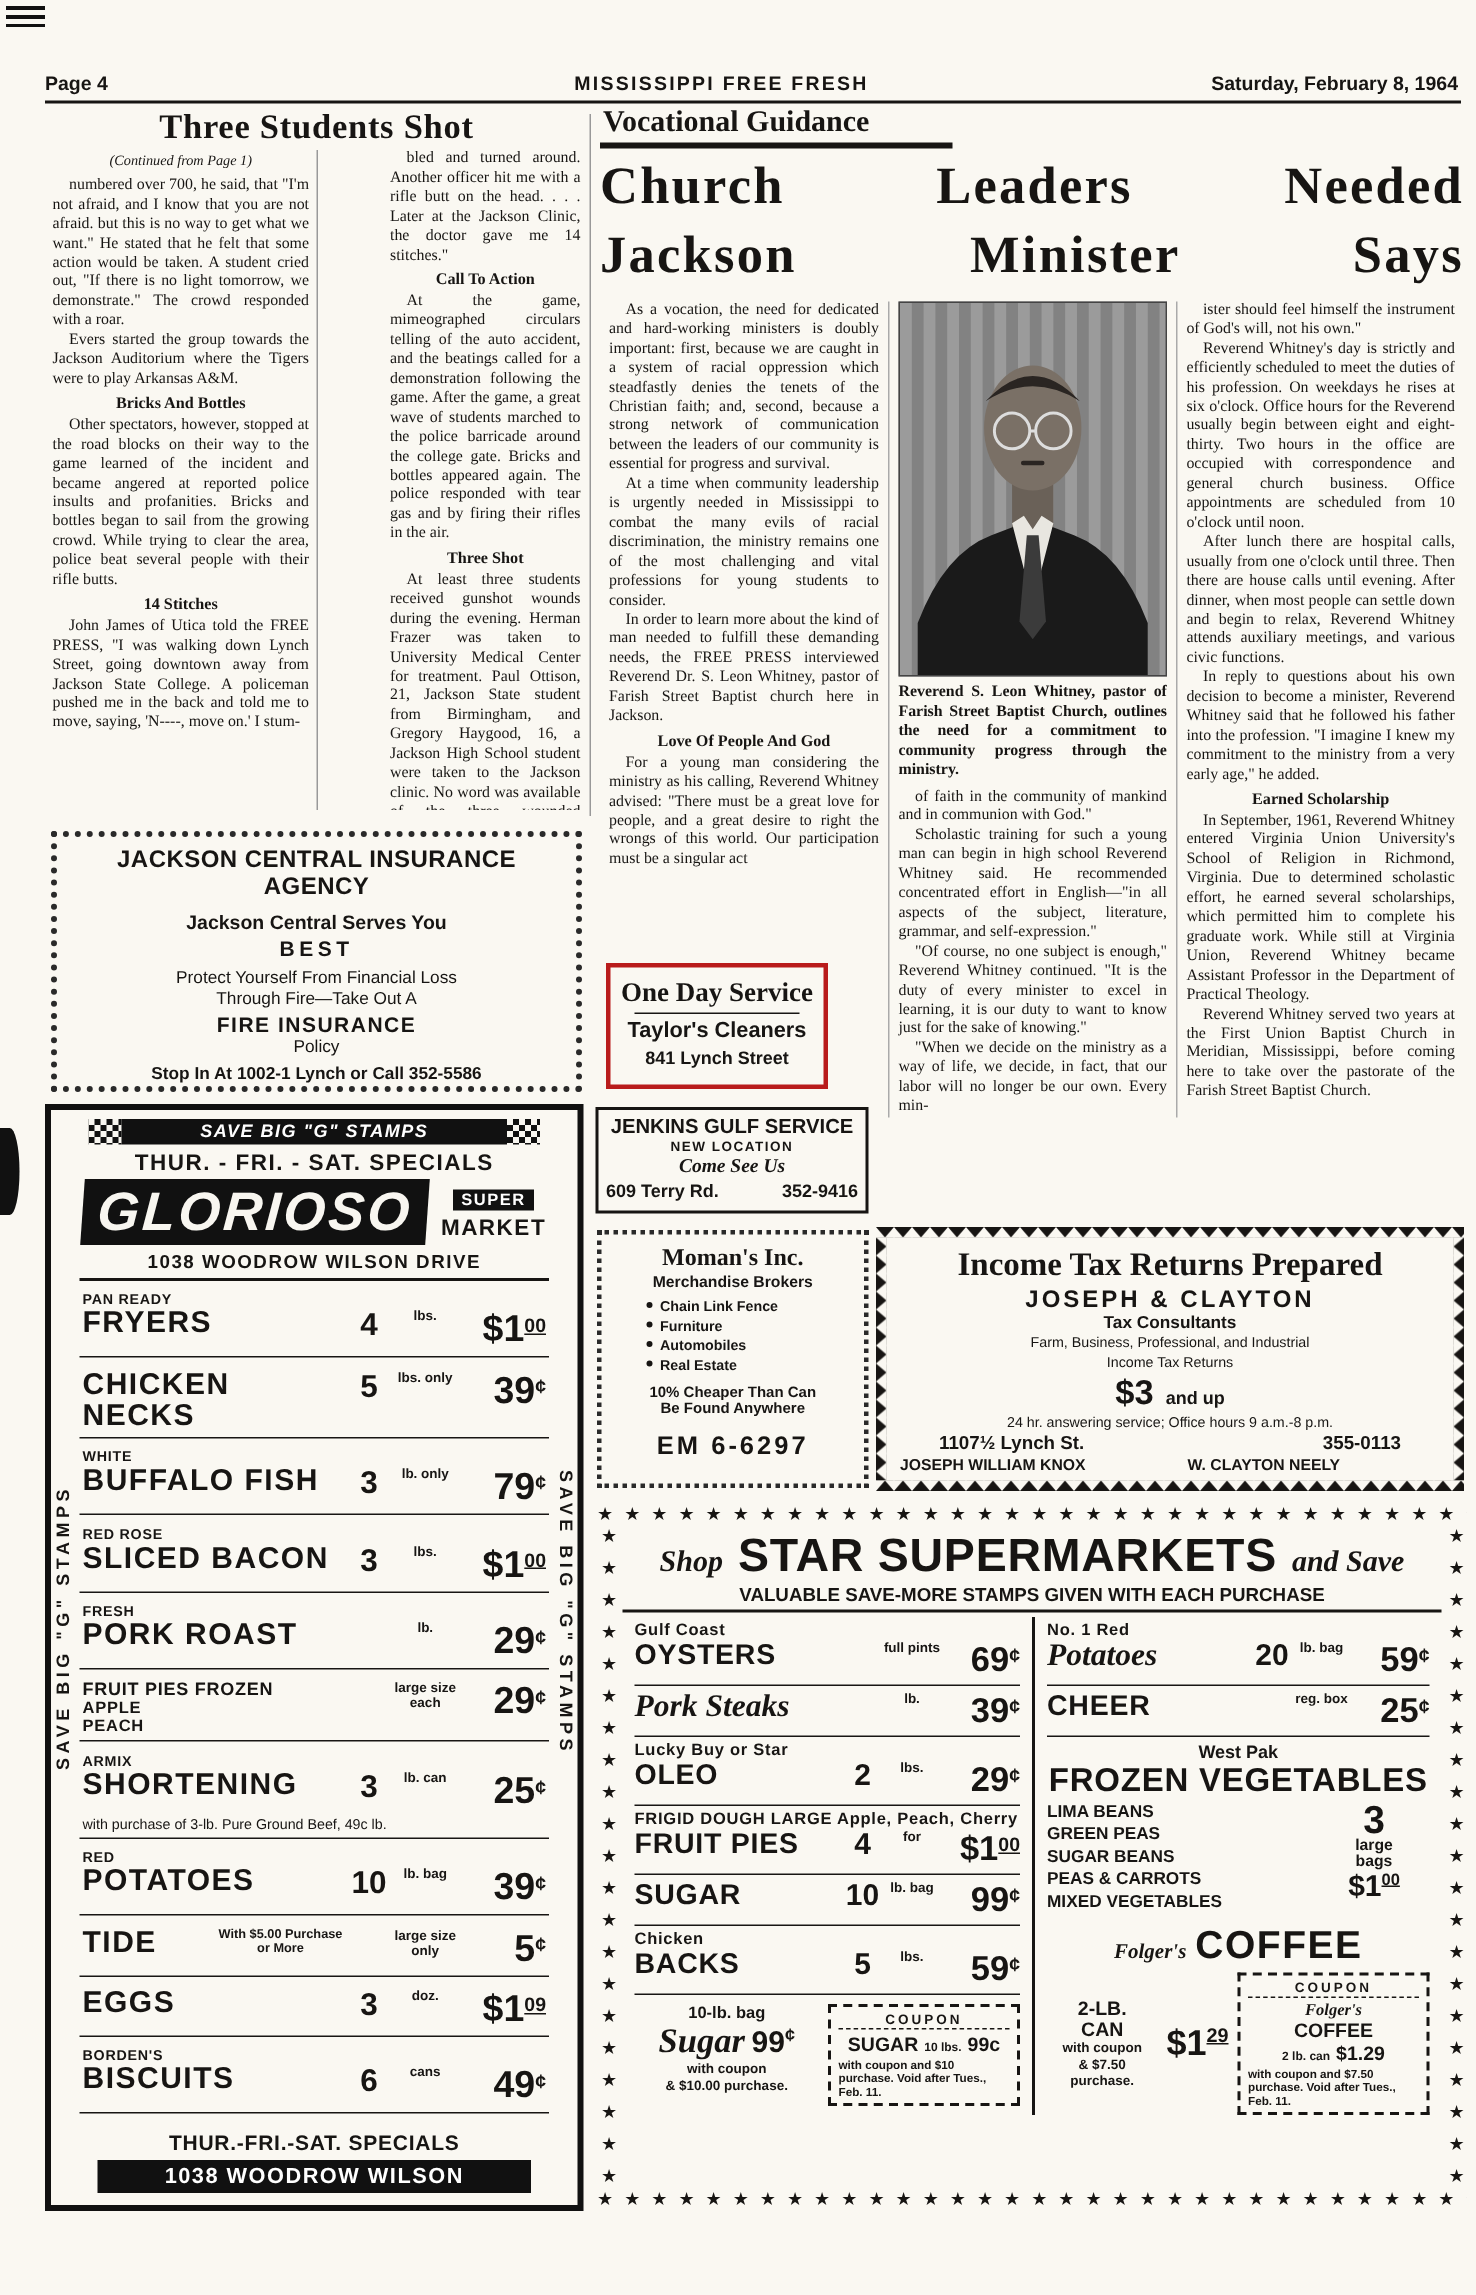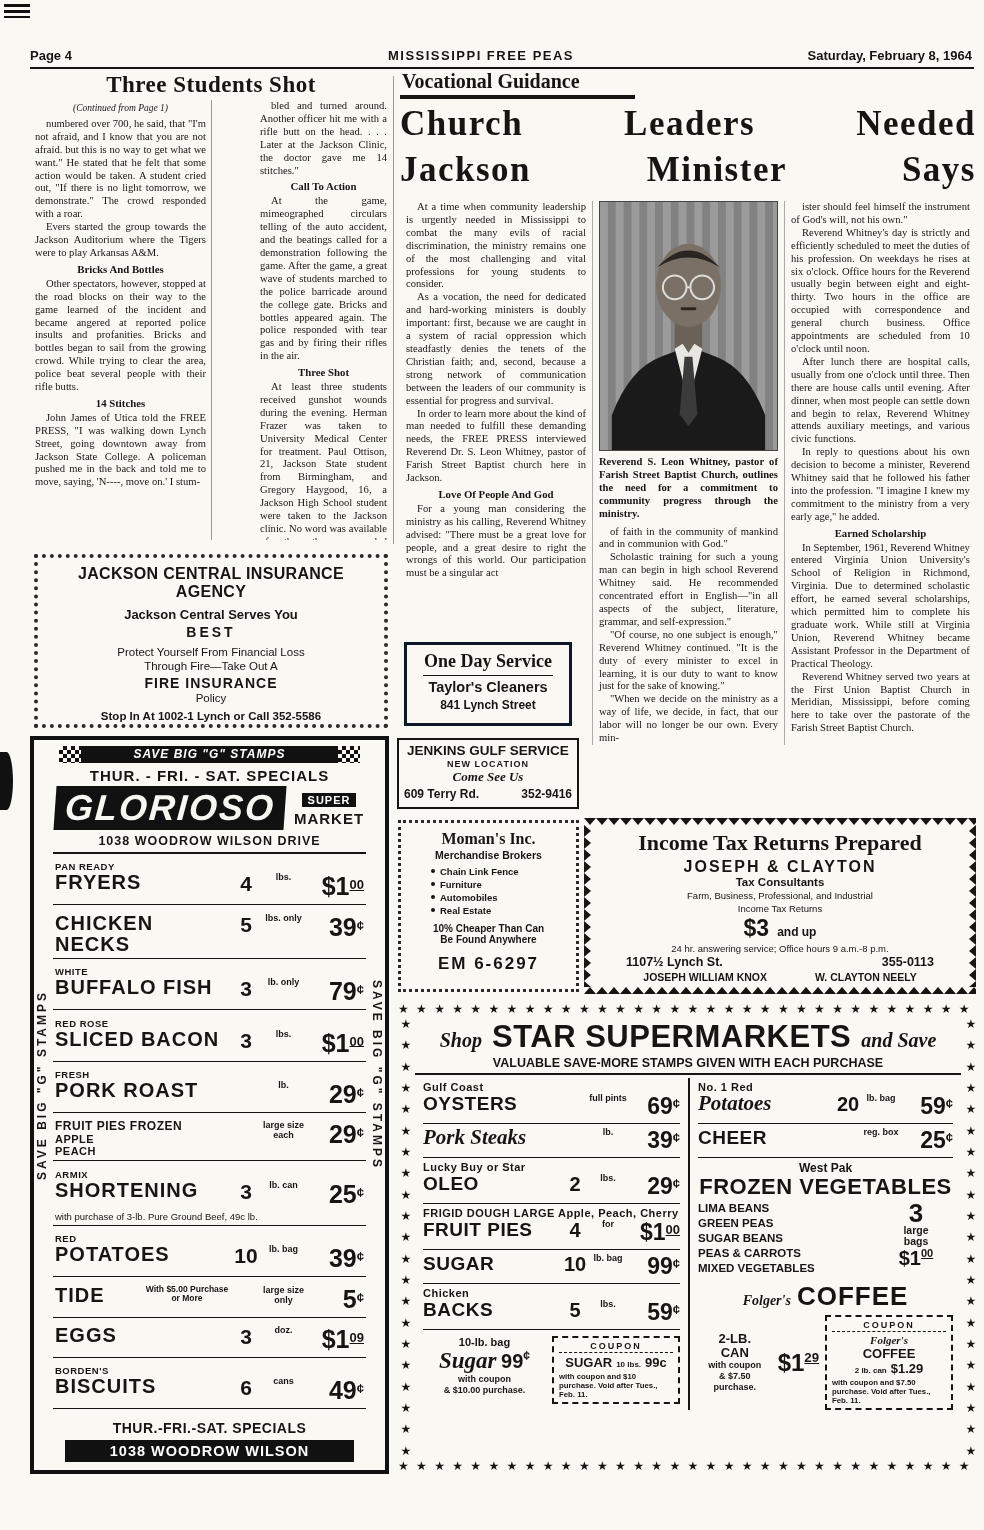--- a/index.html
+++ b/index.html
@@ -46,21 +46,21 @@
          text-align:center; font-family:"Liberation Sans", sans-serif; padding:7px 8px; }
   .ins .l1 { font-size:16px; font-weight:800; letter-spacing:0.3px; }
   .ins .l2 { font-size:13px; font-weight:bold; margin-top:6px; }
   .ins .l3 { font-size:14px; font-weight:800; letter-spacing:3px; margin-top:2px; }
   .ins .l4 { font-size:11.5px; margin-top:6px; }
   .ins .l5 { font-size:11.5px; margin-top:2px; }
   .ins .l6 { font-size:14px; font-weight:800; letter-spacing:1px; margin-top:3px; }
   .ins .l7 { font-size:11.5px; margin-top:1px; }
   .ins .l8 { font-size:11.5px; font-weight:bold; margin-top:6px; }
 
-  .tay { left:404px; top:642px; width:168px; height:84px; border:3px solid #0f172a;
+  .tay { left:404px; top:642px; width:148px; height:84px; border:3px solid #b91c1c;
          text-align:center; padding:6px 4px; }
   .tay .t1 { font-size:18px; font-weight:bold; }
   .tay-rule { height:1px; background:#171513; margin:3px 12px; }
   .tay .t2 { font-family:"Liberation Sans", sans-serif; font-size:14.5px; font-weight:800; margin-top:2px; }
   .tay .t3 { font-family:"Liberation Sans", sans-serif; font-size:12px; font-weight:bold; margin-top:3px; }
 
   .jen { left:397px; top:738px; width:182px; height:71px; border:2px solid #171513;
          text-align:center; padding:3px 5px; font-family:"Liberation Sans", sans-serif; }
   .jen .j1 { font-size:13.5px; font-weight:800; }
   .jen .j2 { font-size:9px; font-weight:bold; letter-spacing:1px; margin-top:1px; }
@@ -87,21 +87,21 @@
   .zz-right { right:0; top:7px; width:7px; height:calc(100% - 14px); }
   .tax .x1 { font-family:"Liberation Serif", serif; font-size:22px; font-weight:bold; }
   .tax .x2 { font-size:16px; font-weight:800; letter-spacing:2px; margin-top:2px; }
   .tax .x3 { font-size:11.5px; font-weight:bold; }
   .tax .x4 { font-size:9.5px; margin-top:2px; }
   .tax-price { display:flex; justify-content:center; align-items:baseline; gap:8px; margin-top:1px; }
   .t3 { font-size:23px; font-weight:900; }
   .tup { font-size:12px; font-weight:800; }
   .tax .x5 { font-size:9.5px; margin-top:1px; }
   .trow { display:flex; justify-content:space-between; font-weight:bold; font-size:12.5px; padding:0 26px; margin-top:1px; }
-  .tnames { display:flex; justify-content:center; gap:48px; font-weight:800; font-size:10.5px; margin-top:2px; }
+  .tnames { display:flex; justify-content:flex-start; gap:68px; font-weight:800; font-size:10.5px; margin-top:2px; }
 
   
   .glo { left:30px; top:736px; width:359px; height:738px; border:4px solid #111;
          font-family:"Liberation Sans", sans-serif; display:flex; flex-direction:column;
          padding:6px 19px 8px; }
   .glo-side { position:absolute; font-weight:bold; font-size:12px; letter-spacing:3px;
               writing-mode:vertical-rl; white-space:nowrap; }
   .glo-side.sleft { left:1px; top:250px; transform:rotate(180deg); }
   .glo-side.sright { right:1px; top:240px; }
   .glo-banner { display:flex; height:17px; margin:0 6px; }
@@ -226,21 +226,21 @@
     </pattern>
   </defs>
 </svg>
 
 <div class="page">
   <div class="blob2"></div>
   <div class="blob1"></div>
 
   <div class="hdr">
     <span class="pageno">Page 4</span>
-    <span class="mast">MISSISSIPPI FREE PEAS</span>
+    <span class="mast">MISSISSIPPI FREE FRESH</span>
     <span class="date">Saturday, February 8, 1964</span>
   </div>
   <div class="hdr-rule"></div>
   <div class="vdiv"></div>
 
   <section class="shot">
     <h2>Three Students Shot</h2>
     <div class="cols2">
       <div class="acol">
         <div class="cont">(Continued from Page 1)</div>
@@ -267,22 +267,22 @@
     </div>
   </section>
 
   <section class="guid">
     <div class="kicker">Vocational Guidance</div>
     <div class="headline">Church Leaders Needed</div>
     <div class="headline">Jackson Minister Says</div>
     <div class="gcols">
       <div class="gcol">
         <div class="gcol-clip">
+            <div class="blk-p">As a vocation, the need for dedicated and hard-working ministers is doubly important: first, because we are caught in a system of racial oppression which steadfastly denies the tenets of the Christian faith; and, second, because a strong network of communication between the leaders of our community is essential for progress and survival.</div>
             <div class="blk-p">At a time when community leadership is urgently needed in Mississippi to combat the many evils of racial discrimination, the ministry remains one of the most challenging and vital professions for young students to consider.</div>
-            <div class="blk-p">As a vocation, the need for dedicated and hard-working ministers is doubly important: first, because we are caught in a system of racial oppression which steadfastly denies the tenets of the Christian faith; and, second, because a strong network of communication between the leaders of our community is essential for progress and survival.</div>
             <div class="blk-p">In order to learn more about the kind of man needed to fulfill these demanding needs, the FREE PRESS interviewed Reverend Dr. S. Leon Whitney, pastor of Farish Street Baptist church here in Jackson.</div>
             <div class="blk-h">Love Of People And God</div>
             <div class="blk-p">For a young man considering the ministry as his calling, Reverend Whitney advised: "There must be a great love for people, and a great desire to right the wrongs of this world. Our participation must be a singular act</div>
           </div>
       </div>
       <div class="gcol">
         <div class="photo">
           <svg viewBox="0 0 180 250" preserveAspectRatio="none">
             <rect width="180" height="250" fill="url(#blinds)"></rect>
             <rect x="76" y="118" width="28" height="40" fill="#6a6158"></rect>

